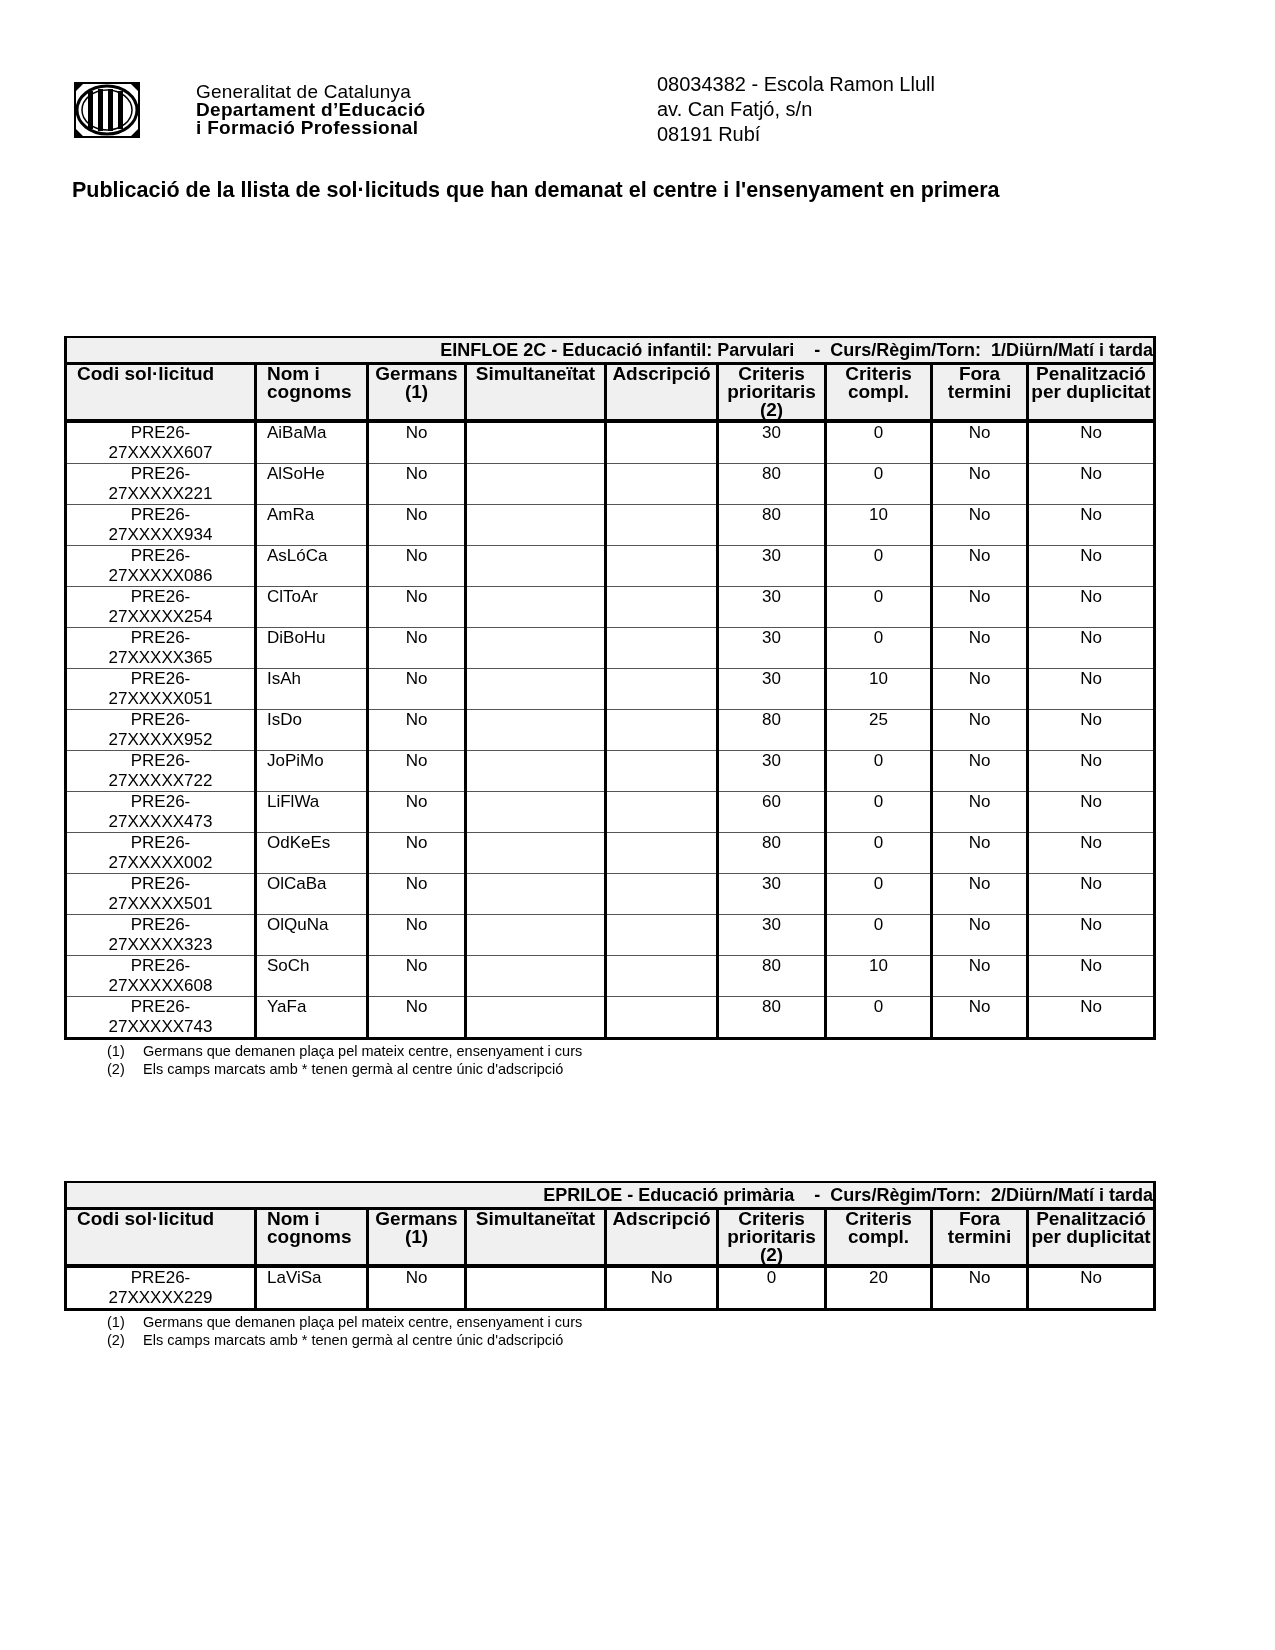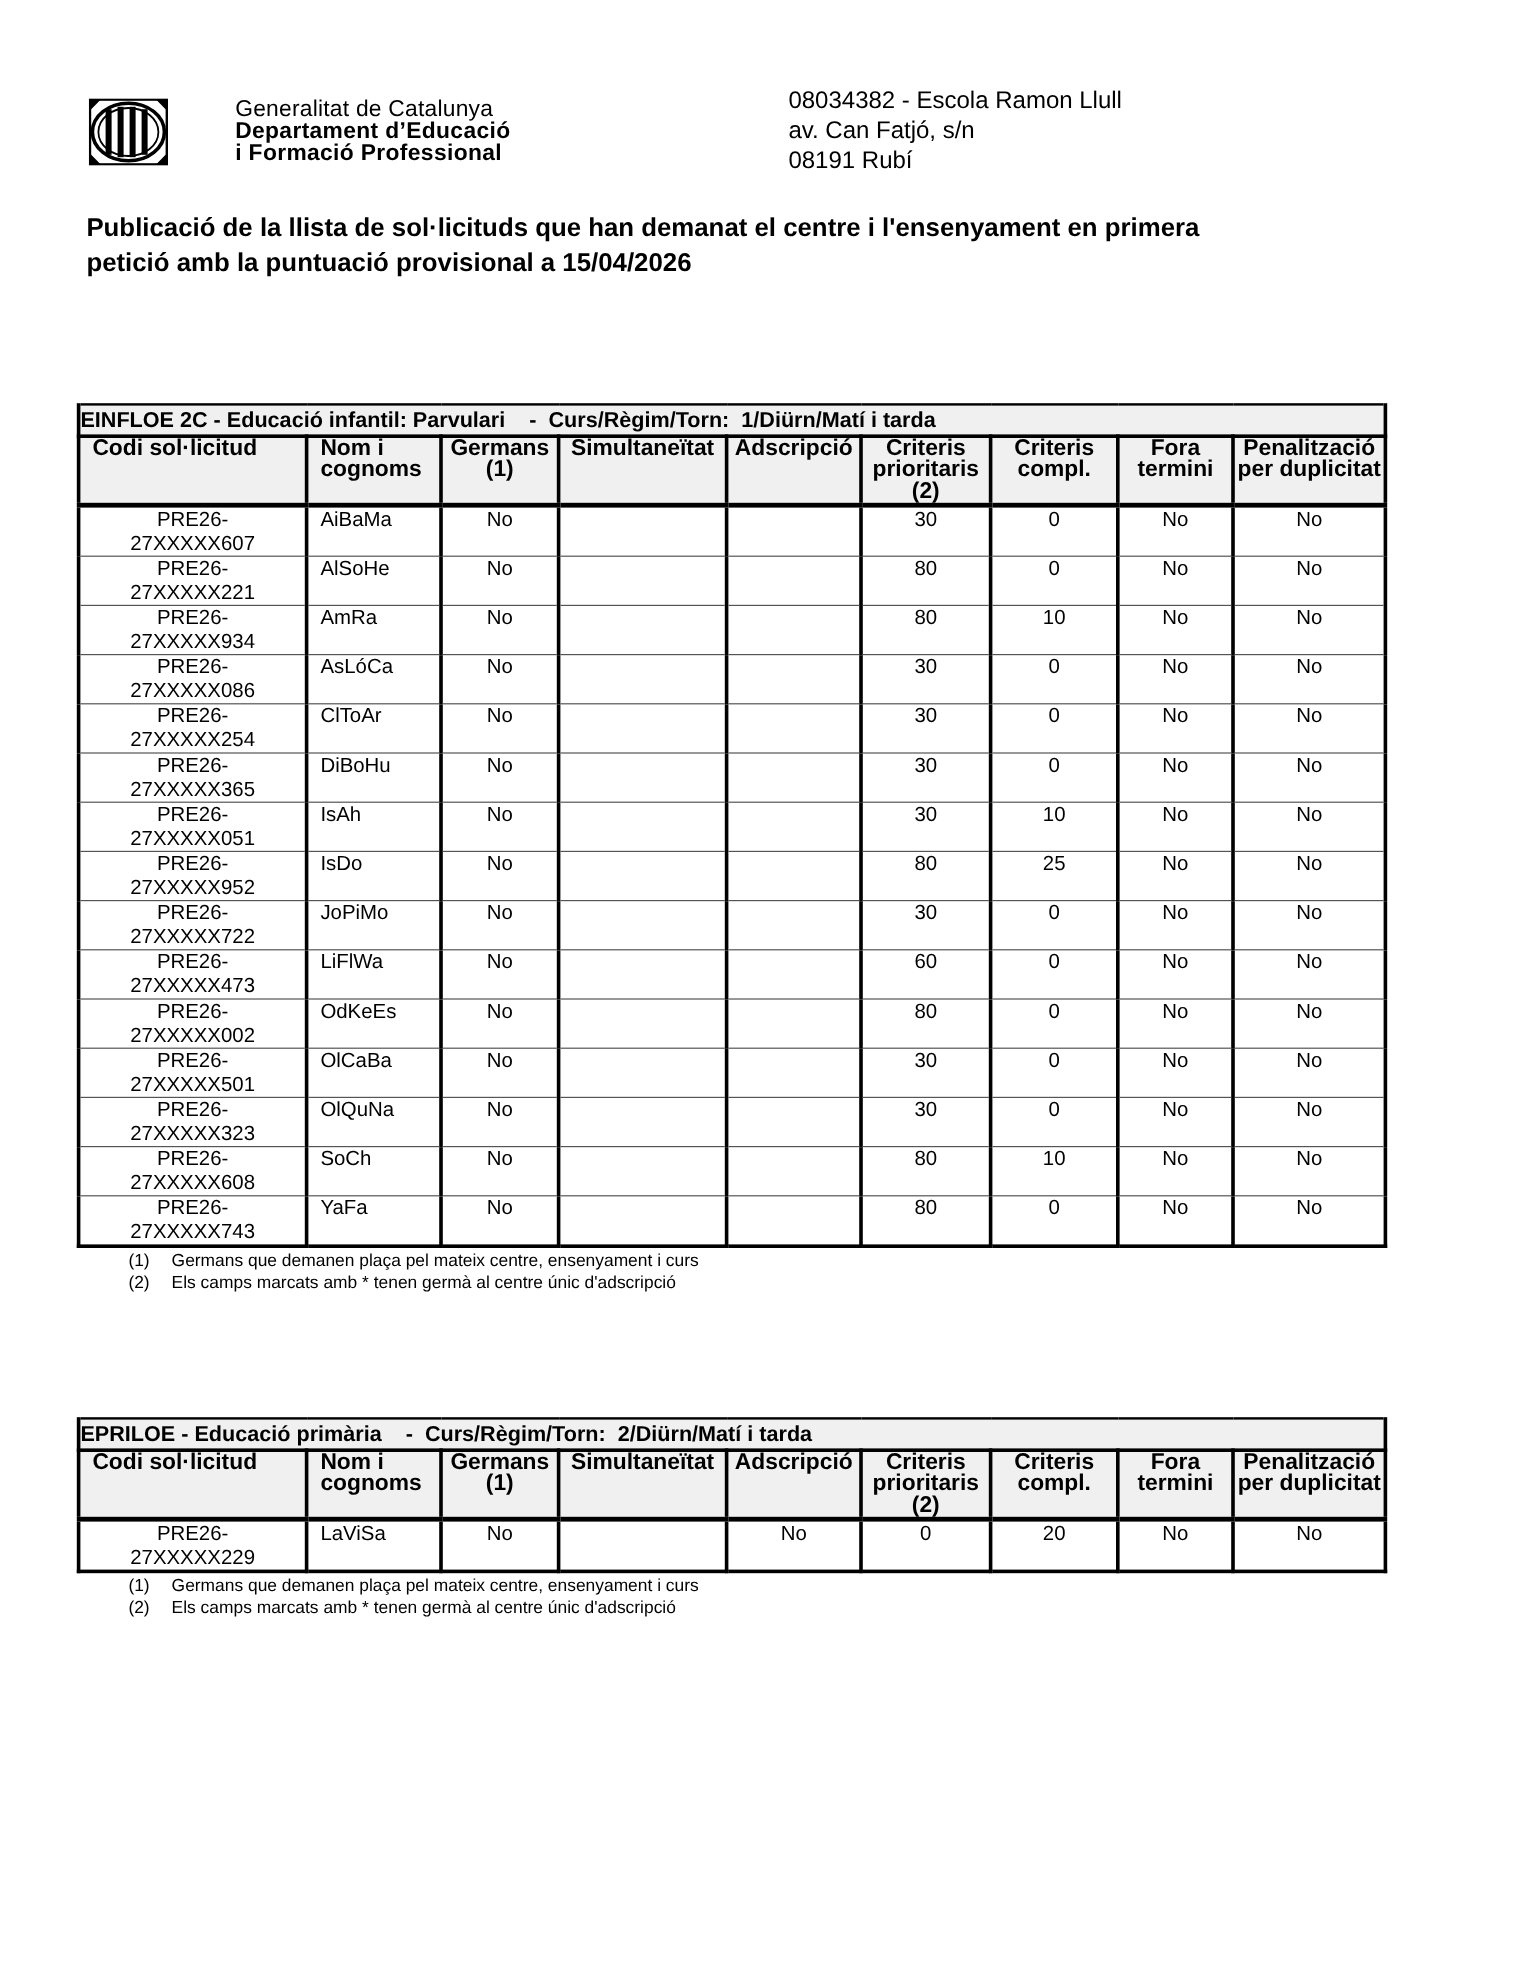--- a/index.html
+++ b/index.html
@@ -9,21 +9,21 @@
   .logo-text { margin-left:12px; line-height:18px; }
   .logo-line1 { font-size:19px; font-weight:normal; letter-spacing:0.2px; }
   .logo-line2, .logo-line3 { font-size:19px; font-weight:bold; letter-spacing:0.3px; }
   .center-info { position:absolute; left:657px; top:72px; font-size:20px; line-height:25px; }
   .title-block { position:absolute; left:72px; top:176px; font-size:21.5px; font-weight:bold; line-height:29px; width:1100px; }
   .section { position:absolute; left:64px; width:1089px; }
   .sec1 { top:336px; }
   .sec2 { top:1181px; }
   table.grid { border-collapse:collapse; width:1089px; table-layout:fixed; }
   table.grid td, table.grid th { border-left:3px solid #000; border-right:3px solid #000; padding:0; vertical-align:top; }
-  .band td { background:#f0f0f0; font-weight:bold; font-size:18px; text-align:left; height:24px; line-height:24px; border-top:2px solid #000; border-bottom:3px solid #000; border-right:3px solid #000; }
+  .band td { background:#f0f0f0; font-weight:bold; font-size:18px; text-align:right; height:24px; line-height:24px; border-top:2px solid #000; border-bottom:3px solid #000; border-right:3px solid #000; }
   .band-gap { white-space:pre; }
   .colhdr th { background:#f0f0f0; font-size:19px; font-weight:bold; line-height:18px; height:54px; text-align:center; padding-top:2px; border-bottom:4px solid #000; }
   .colhdr th.left { text-align:left; padding-left:10px; }
   .row td { font-size:17px; line-height:20px; height:40px; text-align:center; border-bottom:1.5px solid #555; padding-top:1px; }
   .row td.left { text-align:left; padding-left:10px; }
   .row:last-child td { border-bottom:3px solid #000; }
   .notes { font-size:14.5px; line-height:18px; margin-left:43px; margin-top:2px; }
   .note { display:flex; }
   .note-num { width:36px; }
 </style>
@@ -51,21 +51,20 @@
 </div>
 
 <div class="center-info">
   <div>08034382 - Escola Ramon Llull</div>
   <div>av. Can Fatjó, s/n</div>
   <div>08191 Rubí</div>
 </div>
 
 <div class="title-block">
   <div>Publicació de la llista de sol·licituds que han demanat el centre i l'ensenyament en primera</div>
-  <div>petició amb la puntuació provisional a 15/04/2026</div>
 </div>
 
 <div class="section sec1">
   <table class="grid">
     <colgroup>
       <col style="width:190px">
         <col style="width:112px">
         <col style="width:98px">
         <col style="width:140px">
         <col style="width:112px">

